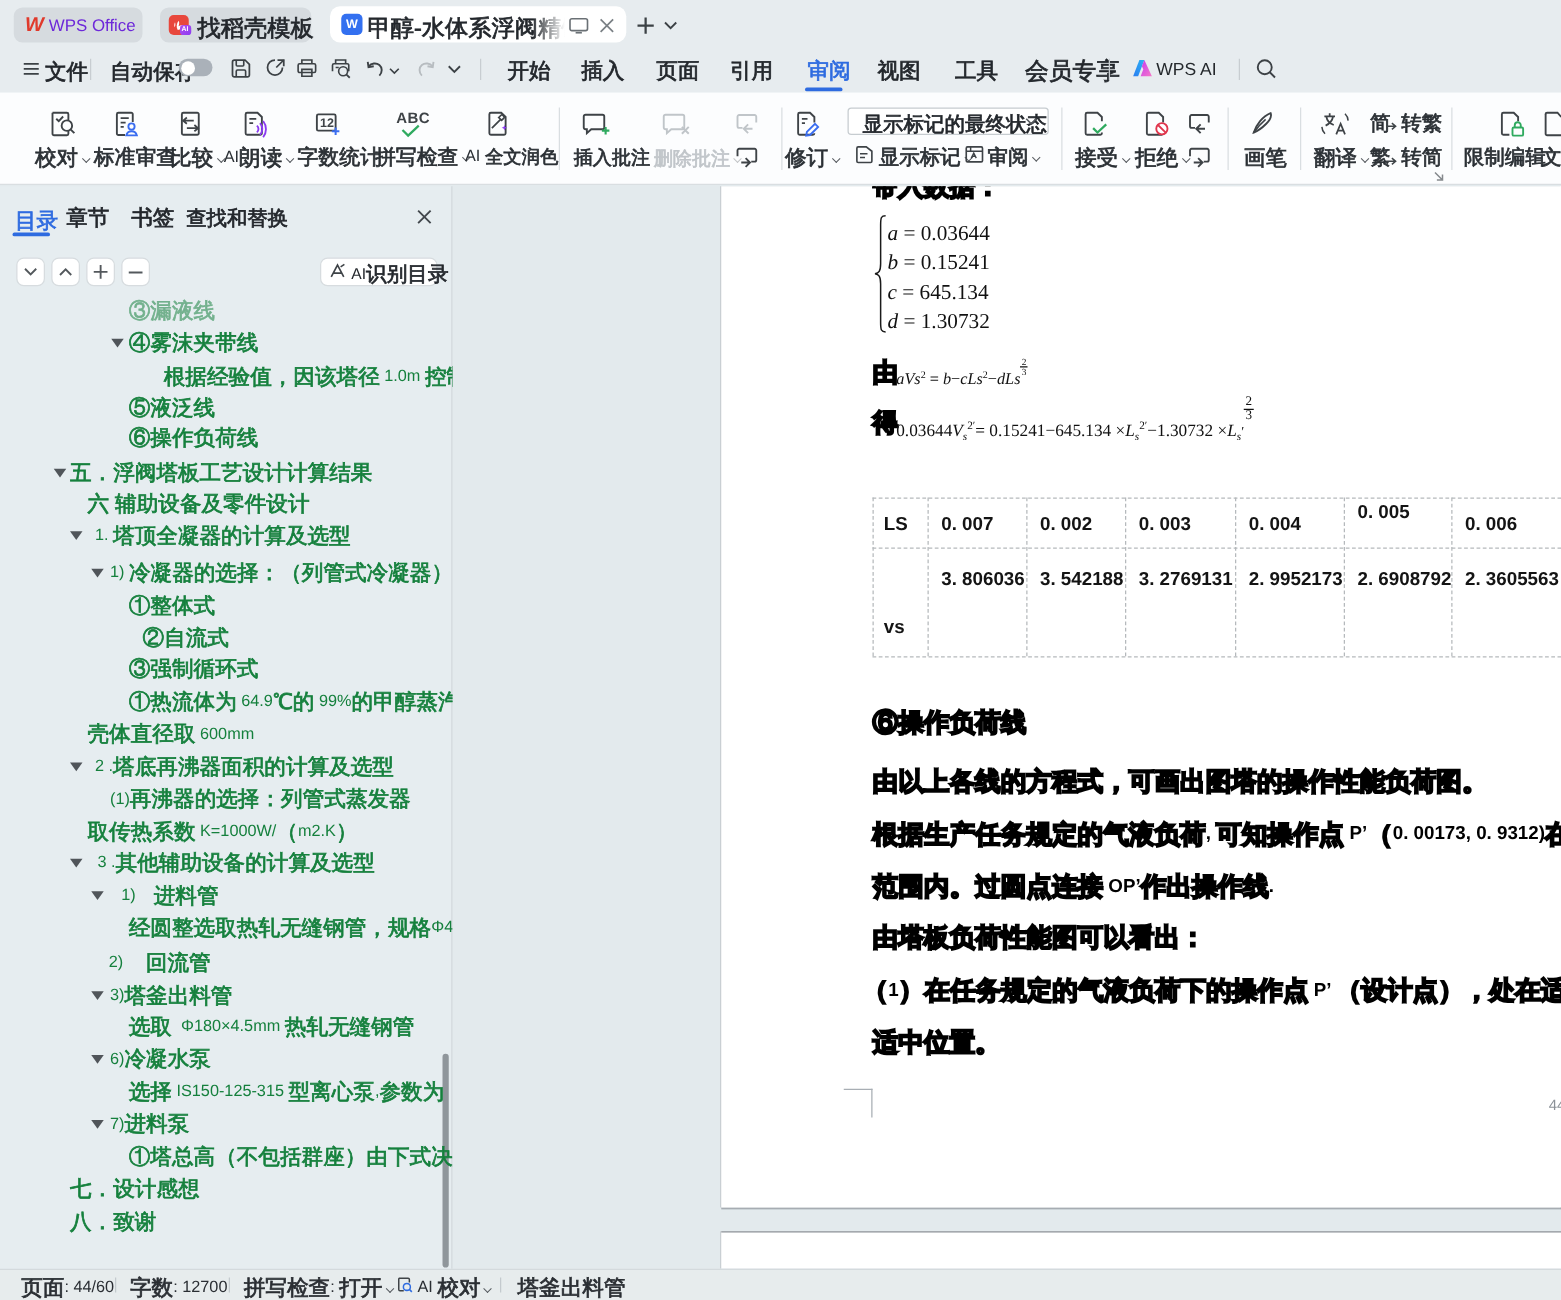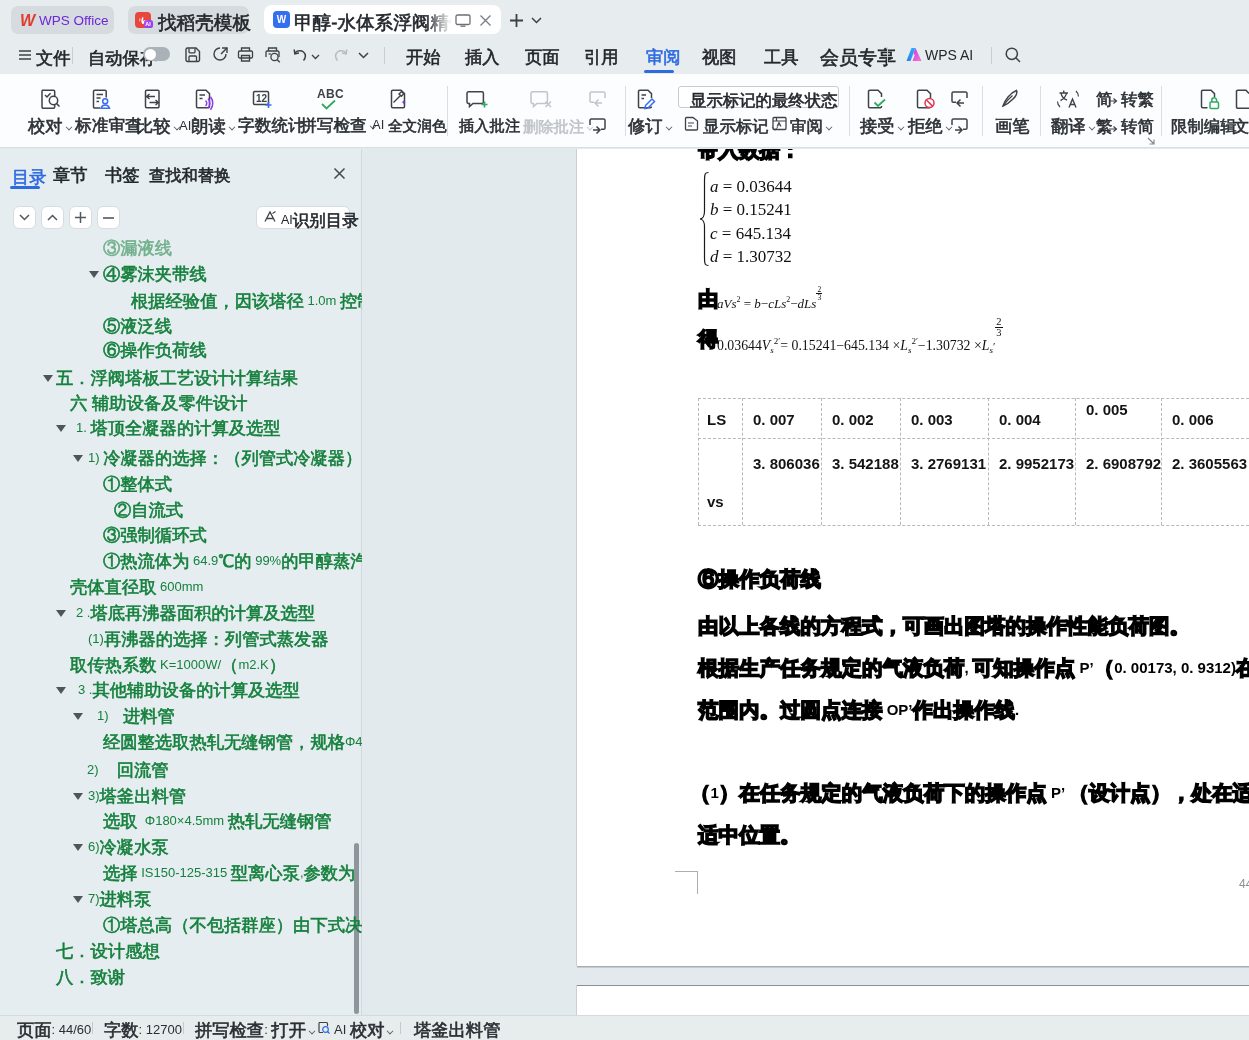--- a/index.html
+++ b/index.html
@@ -437,20 +437,21 @@
  <div class="tb" style="left:334px;top:307px">3. 2769131</div>
  <div class="tb" style="left:422px;top:307px">2. 9952173</div>
  <div class="tb" style="left:509px;top:307px">2. 6908792</div>
  <div class="tb" style="left:595px;top:307px">2. 3605563</div>
  <div class="tb" style="left:130px;top:345px">vs</div>
 
  <div class="dt" style="left:121px;top:419.5px"><span class="cj">⑥操作负荷线</span></div>
  <div class="dt" style="left:121px;top:466.5px"><span class="cj">由以上各线的方程式，可画出图塔的操作性能负荷图。</span></div>
  <div class="dt" style="left:121px;top:508.5px"><span class="cj">根据生产任务规定的气液负荷</span>, <span class="cj">可知操作点</span> P’<span class="cj">（</span>0. 00173, 0. 9312)<span class="cj">在正常的操作</span></div>
  <div class="dt" style="left:121px;top:550.5px"><span class="cj">范围内。过圆点连接</span> OP’<span class="cj">作出操作线</span>.</div>
+ <div class="dt" style="left:121px;top:591.5px"><span class="cj">由塔板负荷性能图可以看出：</span></div>
  <div class="dt" style="left:113px;top:633.5px"><span class="cj">（</span>1<span class="cj">）在任务规定的气液负荷下的操作点</span> P’ <span class="cj">（设计点），处在适宜操作区内的</span></div>
  <div class="dt" style="left:121px;top:675.5px"><span class="cj">适中位置。</span></div>
 
  <div class="abs" style="left:98px;top:722px;width:23px;height:23px;border-top:1px solid #a8aeb4;border-right:1px solid #a8aeb4"></div>
  <div class="t" style="left:662px;top:729px;font-size:12px;color:#8b9197">44</div>
 </div>
 
 <div class="abs" style="left:0;top:1014.5px;width:1249px;height:25.5px;background:#e7eced;border-top:1px solid #d4dadd"></div>
 <div id="status">
  <div class="st" style="left:17px;top:1022px"><span class="cj">页面</span>: 44/60</div>

